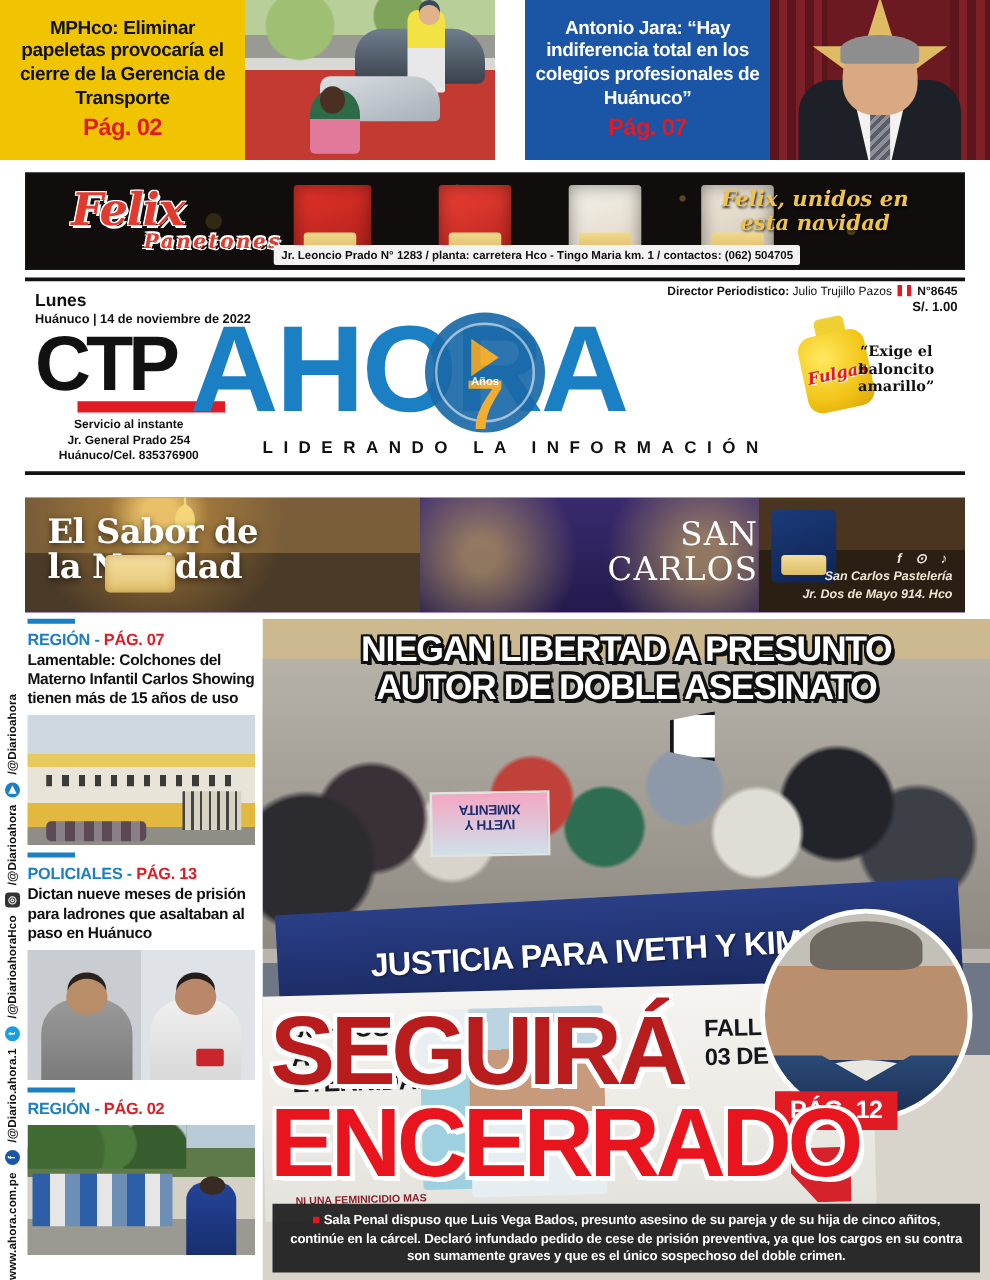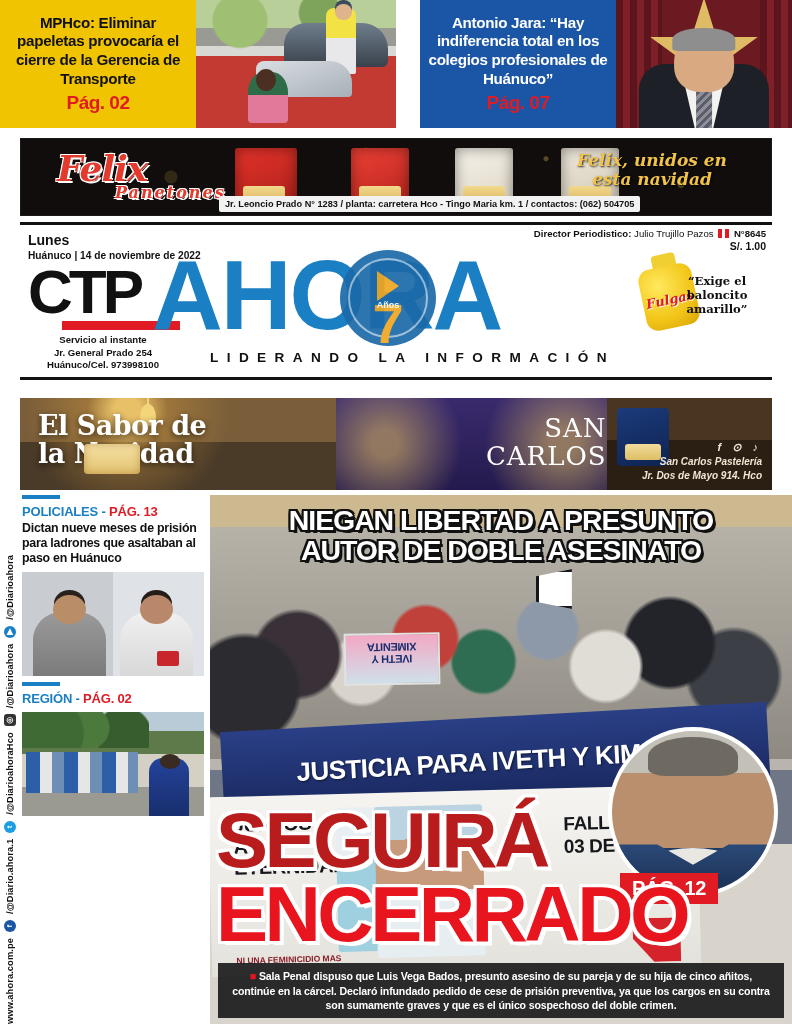--- a/index.html
+++ b/index.html
@@ -517,21 +517,21 @@
     <div class="rule-top"></div>
 
     <div class="mast-left">
       <div class="mh-day">Lunes</div>
       <div class="mh-date">Huánuco |  14 de noviembre de 2022</div>
       <div class="ctp-logo">CTP</div>
       <div class="ctp-bar"></div>
       <div class="ctp-sub">
         <div>Servicio al instante</div>
         <div>Jr. General Prado 254</div>
-        <div>Huánuco/Cel. 973998100</div>
+        <div>Huánuco/Cel. 835376900</div>
       </div>
     </div>
 
     <div class="mast-right">
       <div class="dir-line">
         <b>Director Periodistico:</b>
         <span>Julio Trujillo Pazos</span>
         <span class="flagbars"></span>
         <b>N°8645</b>
       </div>
@@ -595,20 +595,34 @@
       <span>/@DiarioahoraHco</span>
       <span class="soc-ic ig">◎</span>
       <span>/@Diarioahora</span>
       <span class="soc-ic">▶</span>
       <span>/@Diarioahora</span>
     </div>
   </div>
 
   <div class="leftcol">
 
+    <div class="news-item">
+      <div class="blue-rule"></div>
+      <div class="kicker">
+        <span>REGIÓN</span>
+        <span> - </span>
+        <span class="pg">PÁG. 07</span>
+      </div>
+      <div class="news-head">Lamentable: Colchones del Materno Infantil Carlos Showing tienen más de 15 años de uso</div>
+      <div class="news-photo ph-hosp">
+        <div class="win"></div>
+          <div class="gate"></div>
+          <div class="ppl"></div>
+      </div>
+    </div>
 
     <div class="news-item">
       <div class="blue-rule"></div>
       <div class="kicker">
         <span>POLICIALES</span>
         <span> - </span>
         <span class="pg">PÁG. 13</span>
       </div>
       <div class="news-head">Dictan nueve meses de prisión para ladrones que asaltaban al paso en Huánuco</div>
       <div class="news-photo ph-susp">

